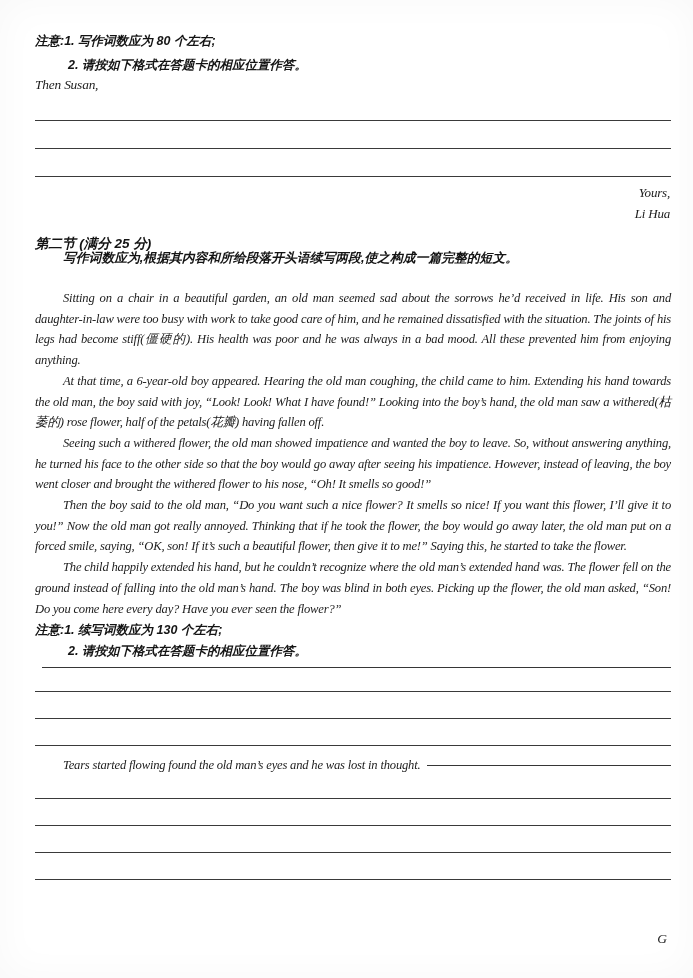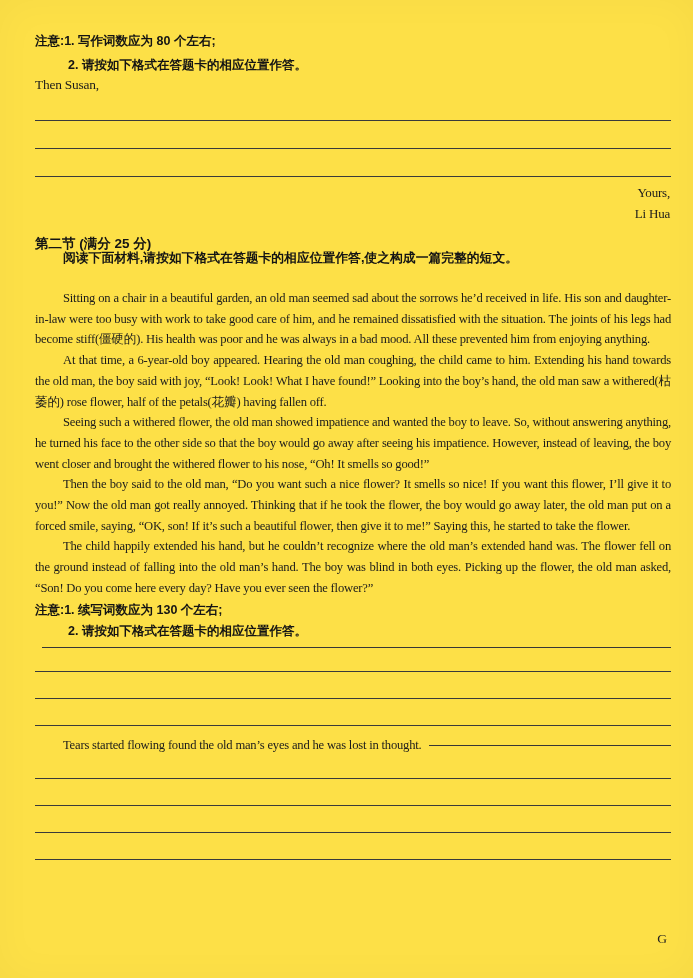--- a/index.html
+++ b/index.html
@@ -1,23 +1,24 @@
 <!DOCTYPE html>
 <html><head>
 <meta charset="utf-8">
 <style>
   html,body{margin:0;padding:0;background:#e8e8e6;}
   .page{
     position:relative;
     width:693px;height:978px;
     margin:0 auto;
-    background:#fde047;
+    background:#ffffff;
     overflow:hidden;
     box-shadow:inset 0 0 40px rgba(0,0,0,0.03);
     color:#1d1d1d;
+    font-style:italic;
   }
   .abs{position:absolute;left:35px;right:22px;}
   .en{font-family:"Liberation Serif","DejaVu Serif",serif;font-size:12.6px;letter-spacing:-0.2px;color:#1b1b1b;}
   .cn{font-family:"Liberation Sans","DejaVu Sans",sans-serif;font-weight:700;font-size:12.5px;color:#141414;letter-spacing:0;}
   .indent2{padding-left:33px;}
   .rule{border-bottom:1.6px solid #3a3a3a;}
   .notes-top{top:29px;line-height:24px;}
   .salutation{top:75px;line-height:20px;font-size:13.4px;}
   .rule-a1{top:120px;}
   .rule-a2{top:148px;}
@@ -53,21 +54,21 @@
   <div class="abs en salutation">Then Susan,</div>
 
   <div class="abs rule rule-a1"></div>
   <div class="abs rule rule-a2"></div>
   <div class="abs rule rule-a3"></div>
 
   <div class="abs en signature">Li Hua</div>
   <div class="abs en closing">Yours,</div>
 
   <div class="abs cn heading">第二节  (满分 25 分)</div>
-  <div class="abs cn instruction">阅读下面材料,请按如下格式在答题卡的相应位置作答,使之构成一篇完整的短文。</div>
+  <div class="abs cn instruction">写作词数应为,根据其内容和所给段落开头语续写两段,使之构成一篇完整的短文。</div>
 
   <div class="abs flowcol">
     <p class="en story-p">Sitting on a chair in a beautiful garden, an old man seemed sad about the sorrows he’d received in life. His son and daughter-in-law were too busy with work to take good care of him, and he remained dissatisfied with the situation. The joints of his legs had become stiff(僵硬的). His health was poor and he was always in a bad mood. All these prevented him from enjoying anything.</p>
     <p class="en story-p">At that time, a 6-year-old boy appeared. Hearing the old man coughing, the child came to him. Extending his hand towards the old man, the boy said with joy, “Look! Look! What I have found!” Looking into the boy’s hand, the old man saw a withered(枯萎的) rose flower, half of the petals(花瓣) having fallen off.</p>
     <p class="en story-p">Seeing such a withered flower, the old man showed impatience and wanted the boy to leave. So, without answering anything, he turned his face to the other side so that the boy would go away after seeing his impatience. However, instead of leaving, the boy went closer and brought the withered flower to his nose, “Oh! It smells so good!”</p>
     <p class="en story-p">Then the boy said to the old man, “Do you want such a nice flower? It smells so nice! If you want this flower, I’ll give it to you!” Now the old man got really annoyed. Thinking that if he took the flower, the boy would go away later, the old man put on a forced smile, saying, “OK, son! If it’s such a beautiful flower, then give it to me!” Saying this, he started to take the flower.</p>
     <p class="en story-p">The child happily extended his hand, but he couldn’t recognize where the old man’s extended hand was. The flower fell on the ground instead of falling into the old man’s hand. The boy was blind in both eyes. Picking up the flower, the old man asked, “Son! Do you come here every day? Have you ever seen the flower?”</p>
 
     <div class="notes2">
       <div class="cn">注意:1. 续写词数应为 130 个左右;</div>

